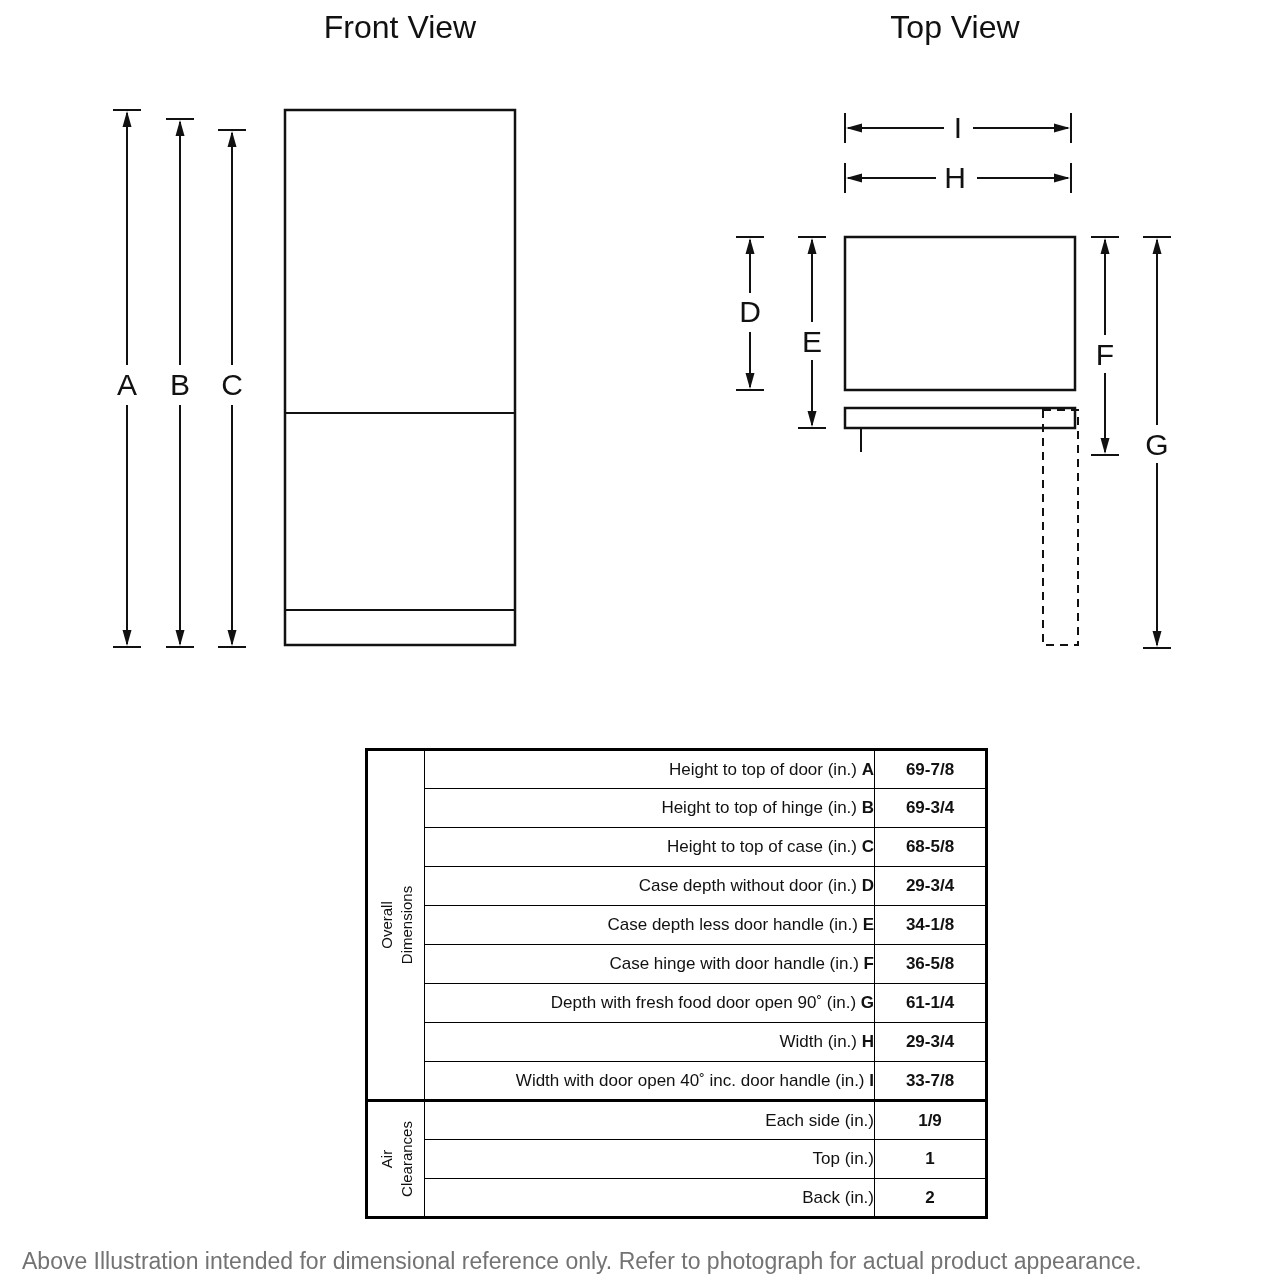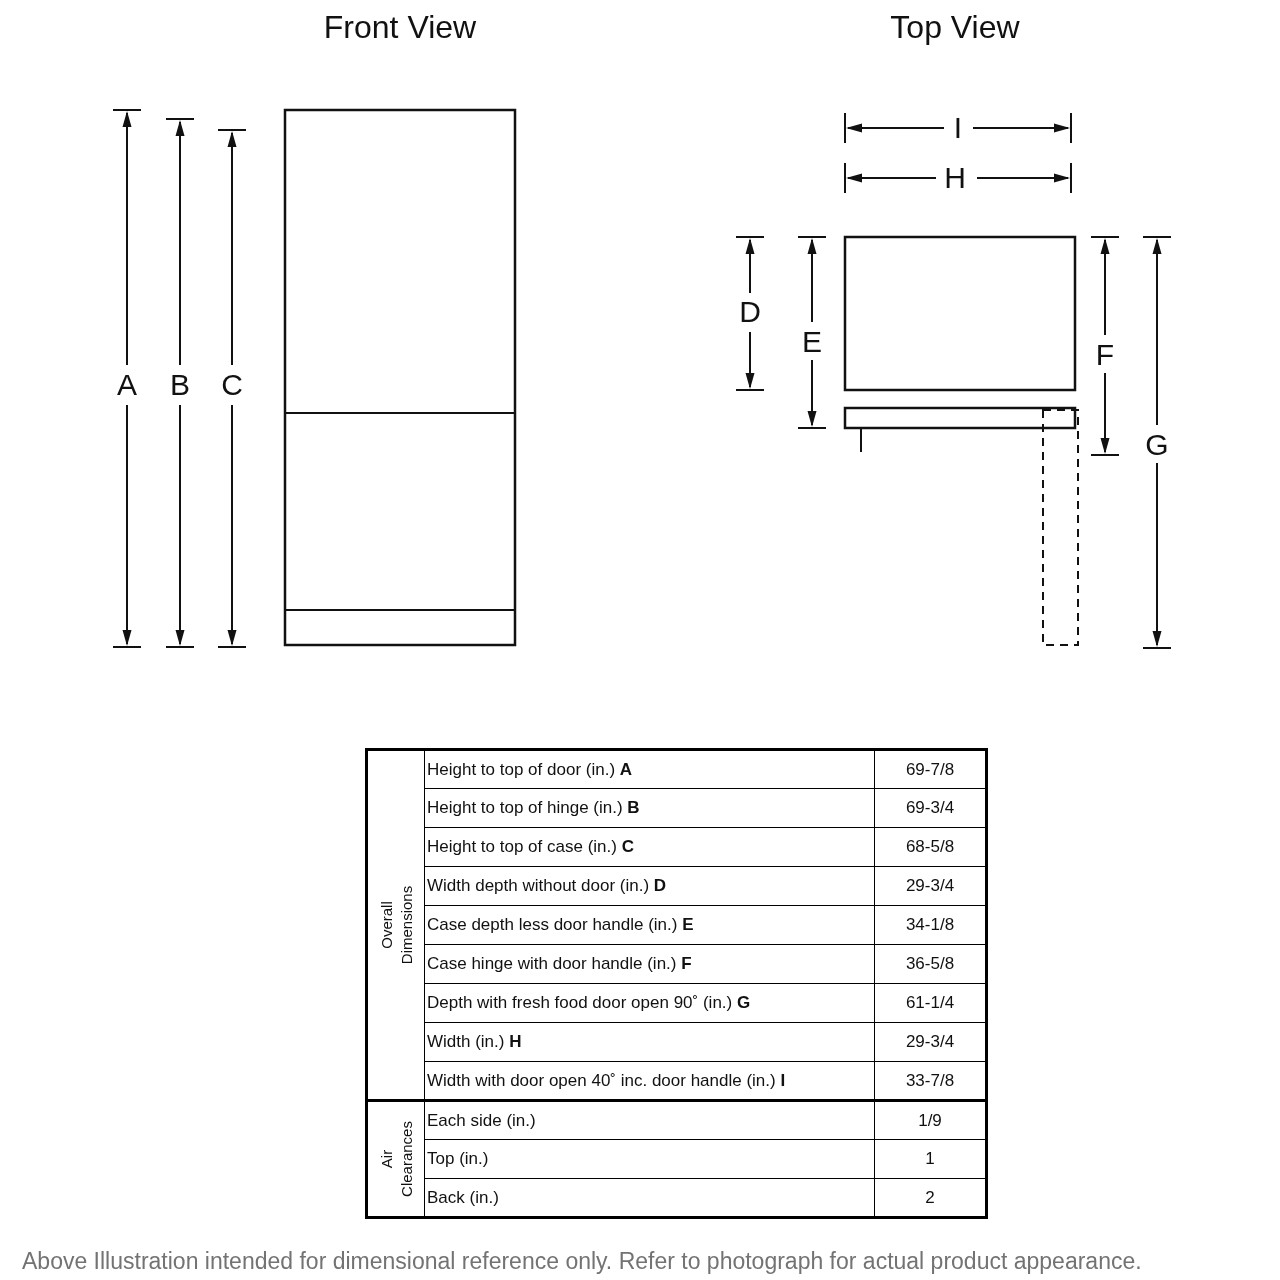--- a/index.html
+++ b/index.html
@@ -18,22 +18,22 @@
   .dash { stroke: #111; stroke-width: 2; fill: none; stroke-dasharray: 8 6; }
 
   .spec-table { position: absolute; left: 365px; top: 748px; width: 620px;
                 border-collapse: collapse; table-layout: fixed;
                 border: 3px solid #000; }
   .spec-table td { border: 1.6px solid #000; height: 39px; font-size: 17px; color: #111;
                    overflow: hidden; white-space: nowrap; }
   .group-col { width: 58px; }
   .label-col { width: 450px; }
   .value-col { width: 112px; }
-  .label-cell { padding-left: 2px; }
-  .value-cell { text-align: center; font-weight: normal; }
+  .label-cell { padding-left: 2px; text-align: right; }
+  .value-cell { text-align: center; font-weight: bold; }
   .group-cell { position: relative; }
   .rot { position: absolute; top: 50%; left: 50%;
          transform: translate(-50%,-50%) rotate(-90deg);
          text-align: center; font-size: 15px; line-height: 1.3; white-space: nowrap; }
   .rot span { display: block; }
   tr.sep td { border-top: 3px solid #000; margin-top: 8px; }
 
   .footer { position: absolute; left: 22px; top: 1248px; width: 1240px;
             font-size: 23px; color: #737373; white-space: nowrap; }
 </style>
@@ -170,21 +170,21 @@
       </tr>
       <tr>
         <td class="label-cell"><span>Height to top of hinge (in.) </span><b>B</b></td>
         <td class="value-cell">69-3/4</td>
       </tr>
       <tr>
         <td class="label-cell"><span>Height to top of case (in.) </span><b>C</b></td>
         <td class="value-cell">68-5/8</td>
       </tr>
       <tr>
-        <td class="label-cell"><span>Width depth without door (in.) </span><b>D</b></td>
+        <td class="label-cell"><span>Case depth without door (in.) </span><b>D</b></td>
         <td class="value-cell">29-3/4</td>
       </tr>
       <tr>
         <td class="label-cell"><span>Case depth less door handle (in.) </span><b>E</b></td>
         <td class="value-cell">34-1/8</td>
       </tr>
       <tr>
         <td class="label-cell"><span>Case hinge with door handle (in.) </span><b>F</b></td>
         <td class="value-cell">36-5/8</td>
       </tr>

